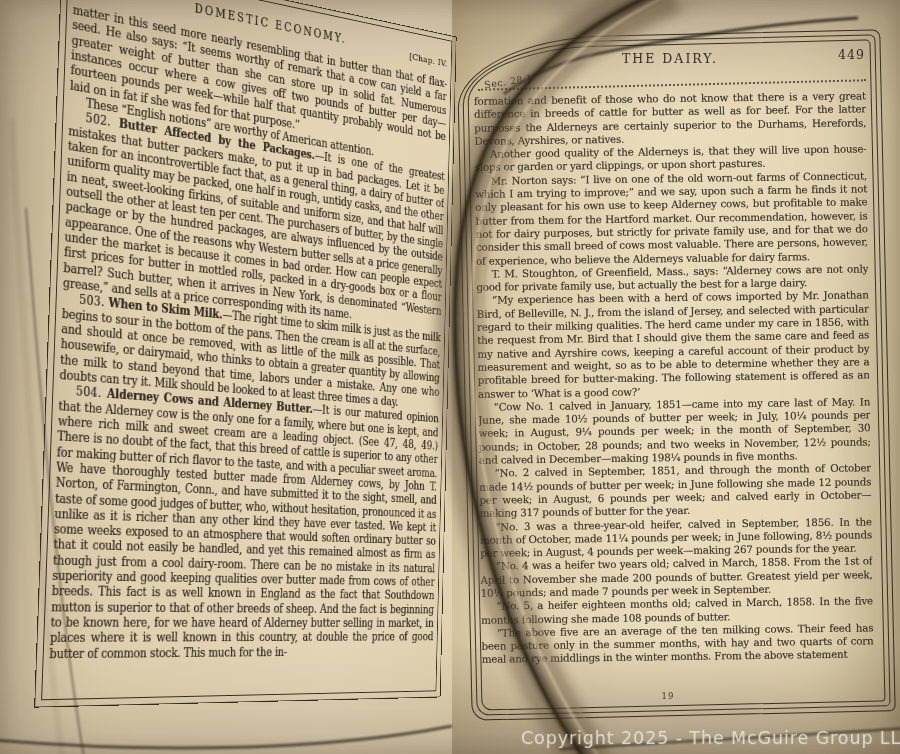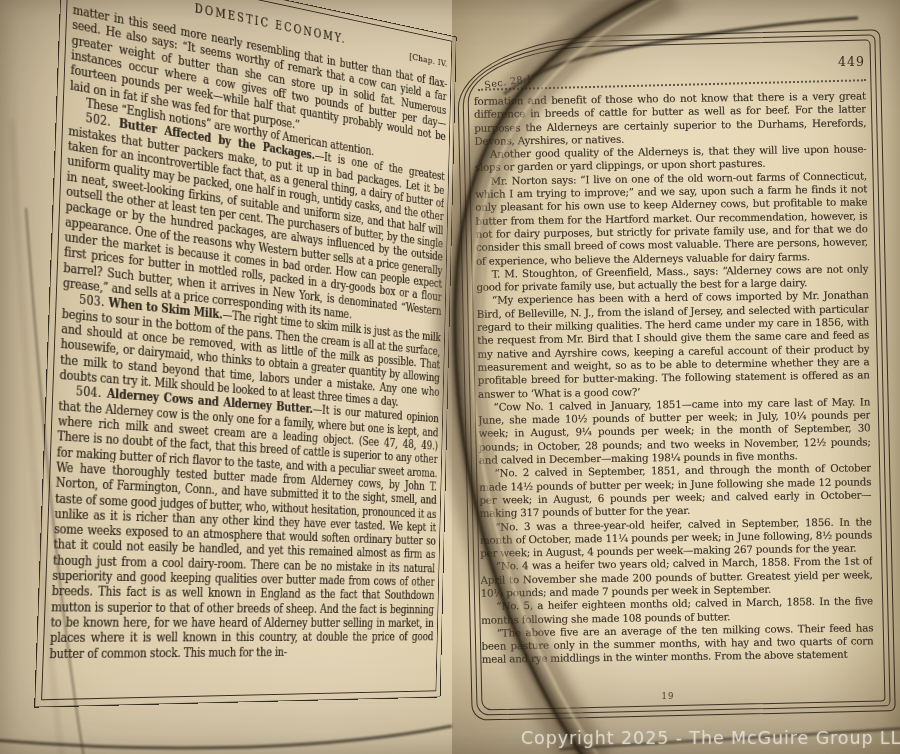--- a/index.html
+++ b/index.html
@@ -42,21 +42,21 @@
     transform:rotate(-1.3deg);border:1.7px solid #392f23;
     border-radius:150px 8px 6px 16px / 70px 8px 6px 16px;}
   .right-frame::before{content:"";position:absolute;inset:4px;border:1.3px solid #3d3327;
     border-radius:140px 6px 5px 13px / 62px 6px 5px 13px;}
   .right-frame::after{content:"";position:absolute;inset:9px;border:1.2px solid #3d3327;
     border-radius:130px 5px 4px 10px / 54px 5px 4px 10px;}
   .rh-sec{position:absolute;left:484px;top:76px;z-index:6;font-size:9.5px;letter-spacing:.5px;
     color:#3c332a;transform:rotate(-8deg);}
   .rh-title{position:absolute;left:540px;top:51px;width:260px;z-index:6;text-align:center;
     font-size:12.5px;letter-spacing:2px;color:#3a3127;}
-  .rh-num{position:absolute;left:838px;top:47px;z-index:6;font-size:12.5px;letter-spacing:1px;color:#362d23;margin-top:7px;}
+  .rh-num{position:absolute;left:838px;top:47px;z-index:6;font-size:12.5px;letter-spacing:1px;color:#362d23;}
   .rh-rule{position:absolute;left:478px;top:84px;width:388px;height:0;z-index:6;
     border-top:2px dotted #4b4236;opacity:.85;transform:rotate(-1.4deg);}
   .right-body{position:absolute;left:478px;top:92px;width:392px;height:612px;z-index:6;overflow:hidden;
     color:#3c342a;font-size:10.3px;line-height:13.3px;letter-spacing:-0.2px;text-align:justify;
     transform:rotate(-0.8deg);text-shadow:0.2px 0.2px 0.3px rgba(60,48,34,.45);}
   .sig-mark{position:absolute;left:655px;top:691px;width:26px;z-index:6;text-align:center;
     font-size:8.5px;letter-spacing:1px;color:#463c2f;}
   
   .para{margin:0;text-align:justify;}
   .para.indent{text-indent:1.5em;}
@@ -89,20 +89,21 @@
     <div class="left-body">
         <p class="para">matter in this seed more nearly resembling that in butter than that of flax-seed.  He also says: “It seems worthy of remark that a cow can yield a far greater weight of butter than she can store up in solid fat.  Numerous instances occur where a cow gives off two pounds of butter per day—fourteen pounds per week—while half that quantity probably would not be laid on in fat if she was fed for that purpose.”</p>
         <p class="para indent">These “English notions” are worthy of American attention.</p>
         <p class="para indent"><span class="pnum">502. </span><b class="phead">Butter Affected by the Packages.</b>—It is one of the greatest mistakes that butter packers make, to put it up in bad packages.  Let it be taken for an incontrovertible fact that, as a general thing, a dairy of butter of uniform quality may be packed, one half in rough, untidy casks, and the other in neat, sweet-looking firkins, of suitable and uniform size, and that half will outsell the other at least ten per cent.  The purchasers of butter, by the single package or by the hundred packages, are always influenced by the outside appearance.  One of the reasons why Western butter sells at a price generally under the market is because it comes in bad order.  How can people expect first prices for butter in mottled rolls, packed in a dry-goods box or a flour barrel?  Such butter, when it arrives in New York, is denominated “Western grease,” and sells at a price corresponding with its name.</p>
         <p class="para indent"><span class="pnum">503. </span><b class="phead">When to Skim Milk.</b>—The right time to skim milk is just as the milk begins to sour in the bottom of the pans.  Then the cream is all at the surface, and should at once be removed, with as little of the milk as possible.  That housewife, or dairymaid, who thinks to obtain a greater quantity by allowing the milk to stand beyond that time, labors under a mistake.  Any one who doubts can try it.  Milk should be looked to at least three times a day.</p>
         <p class="para indent"><span class="pnum">504. </span><b class="phead">Alderney Cows and Alderney Butter.</b>—It is our matured opinion that the Alderney cow is the only one for a family, where but one is kept, and where rich milk and sweet cream are a leading object.  (See 47, 48, 49.) There is no doubt of the fact, that this breed of cattle is superior to any other for making butter of rich flavor to the taste, and with a peculiar sweet aroma.  We have thoroughly tested butter made from Alderney cows, by John T. Norton, of Farmington, Conn., and have submitted it to the sight, smell, and taste of some good judges of butter, who, without hesitation, pronounced it as unlike as it is richer than any other kind they have ever tasted.  We kept it some weeks exposed to an atmosphere that would soften ordinary butter so that it could not easily be handled, and yet this remained almost as firm as though just from a cool dairy-room.  There can be no mistake in its natural superiority and good keeping qualities over butter made from cows of other breeds.  This fact is as well known in England as the fact that Southdown mutton is superior to that of other breeds of sheep.  And the fact is beginning to be known here, for we have heard of Alderney butter selling in market, in places where it is well known in this country, at double the price of good butter of common stock.  This much for the in-</p>
       </div>
   </div>
 
   <span class="rh-sec">Sec. 28.]</span>
+  <span class="rh-title">THE DAIRY.</span>
   <span class="rh-num">449</span>
   <div class="rh-rule"></div>
 
   <div class="right-body">
       <p class="para">formation and benefit of those who do not know that there is a very great difference in breeds of cattle for butter as well as for beef.  For the latter purposes the Alderneys are certainly superior to the Durhams, Herefords, Devons, Ayrshires, or natives.</p>
       <p class="para indent">Another good quality of the Alderneys is, that they will live upon house-slops or garden or yard clippings, or upon short pastures.</p>
       <p class="para indent">Mr. Norton says: “I live on one of the old worn-out farms of Connecticut, which I am trying to improve;” and we say, upon such a farm he finds it not only pleasant for his own use to keep Alderney cows, but profitable to make butter from them for the Hartford market.  Our recommendation, however, is not for dairy purposes, but strictly for private family use, and for that we do consider this small breed of cows most valuable.  There are persons, however, of experience, who believe the Alderneys valuable for dairy farms.</p>
       <p class="para indent">T. M. Stoughton, of Greenfield, Mass., says: “Alderney cows are not only good for private family use, but actually the best for a large dairy.</p>
       <p class="para indent">“My experience has been with a herd of cows imported by Mr. Jonathan Bird, of Belleville, N. J., from the island of Jersey, and selected with particular regard to their milking qualities.  The herd came under my care in 1856, with the request from Mr. Bird that I should give them the same care and feed as my native and Ayrshire cows, keeping a careful account of their product by measurement and weight, so as to be able to determine whether they are a profitable breed for butter-making.  The following statement is offered as an answer to ‘What is a good cow?’</p>
       <p class="para indent">“Cow No. 1 calved in January, 1851—came into my care last of May.  In June, she made 10½ pounds of butter per week; in July, 10¼ pounds per week; in August, 9¼ pounds per week; in the month of September, 30 pounds; in October, 28 pounds; and two weeks in November, 12½ pounds; and calved in December—making 198¼ pounds in five months.</p>

